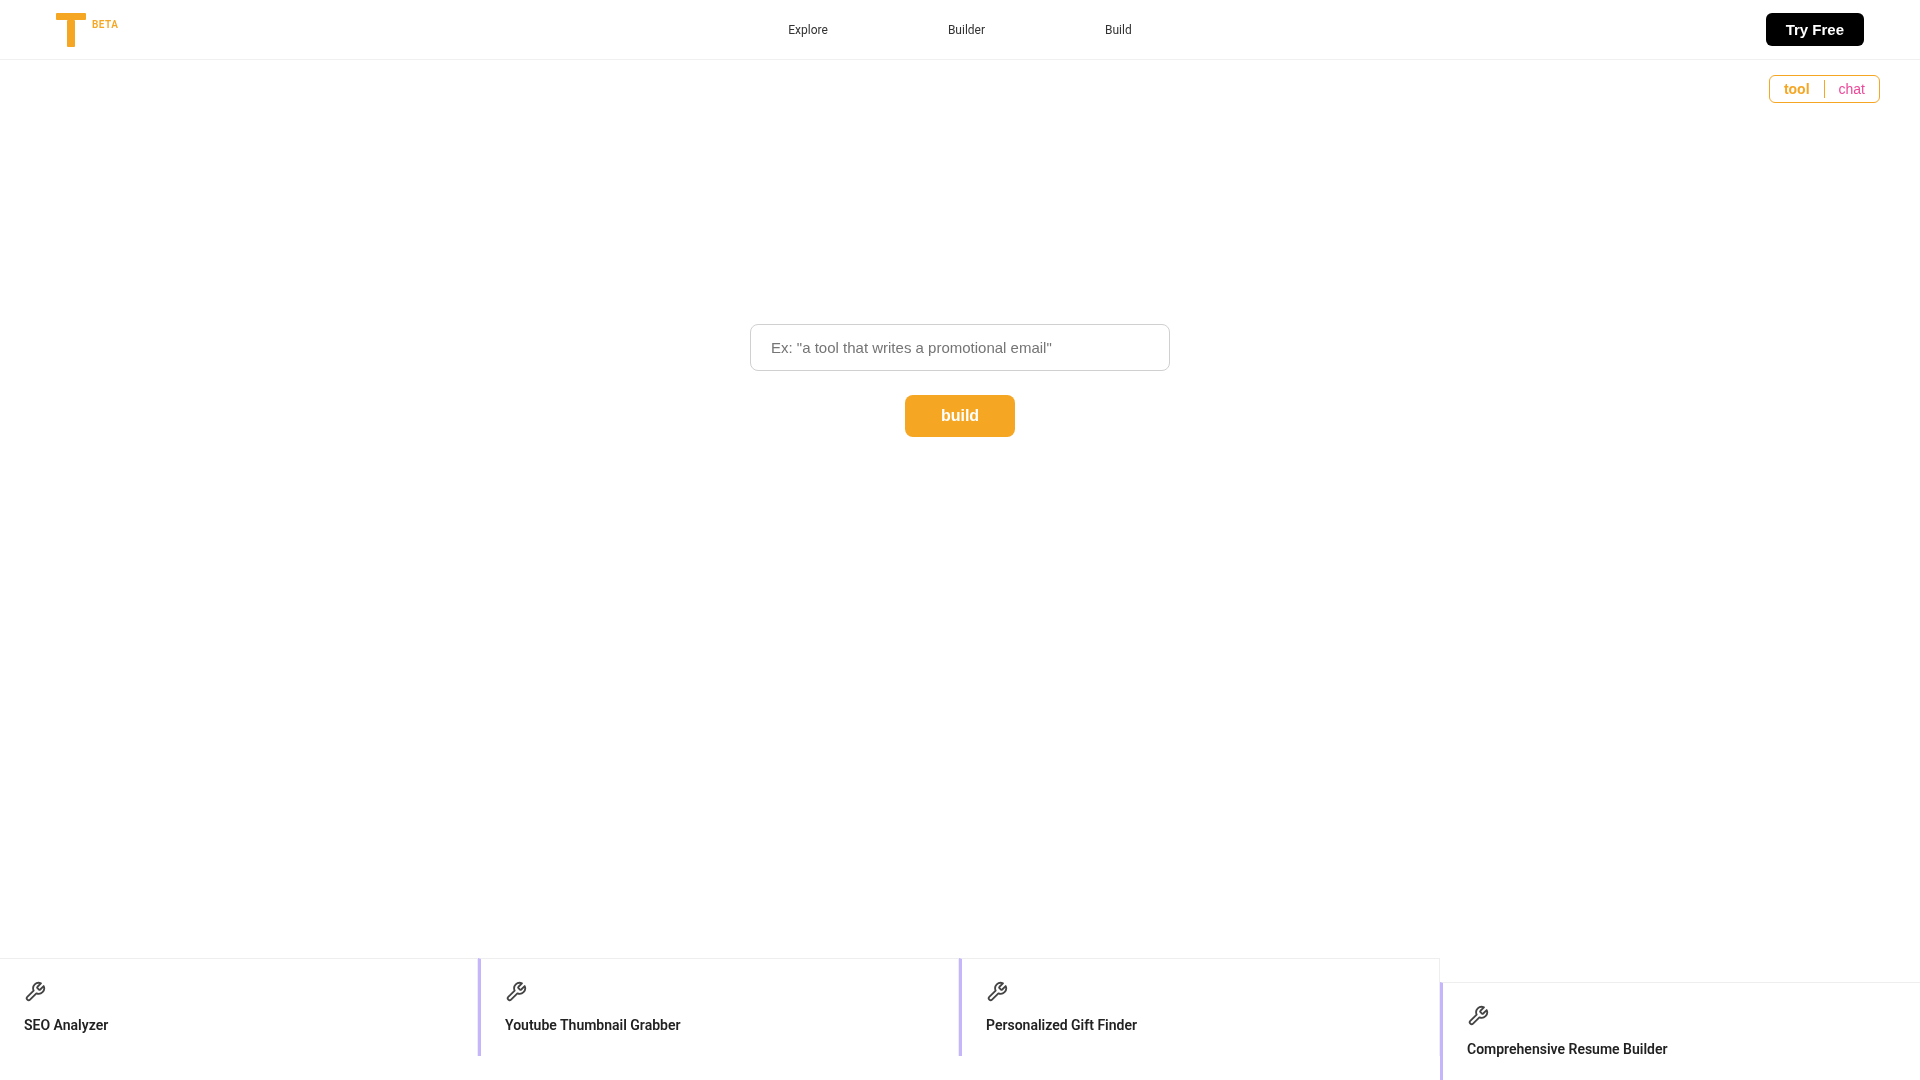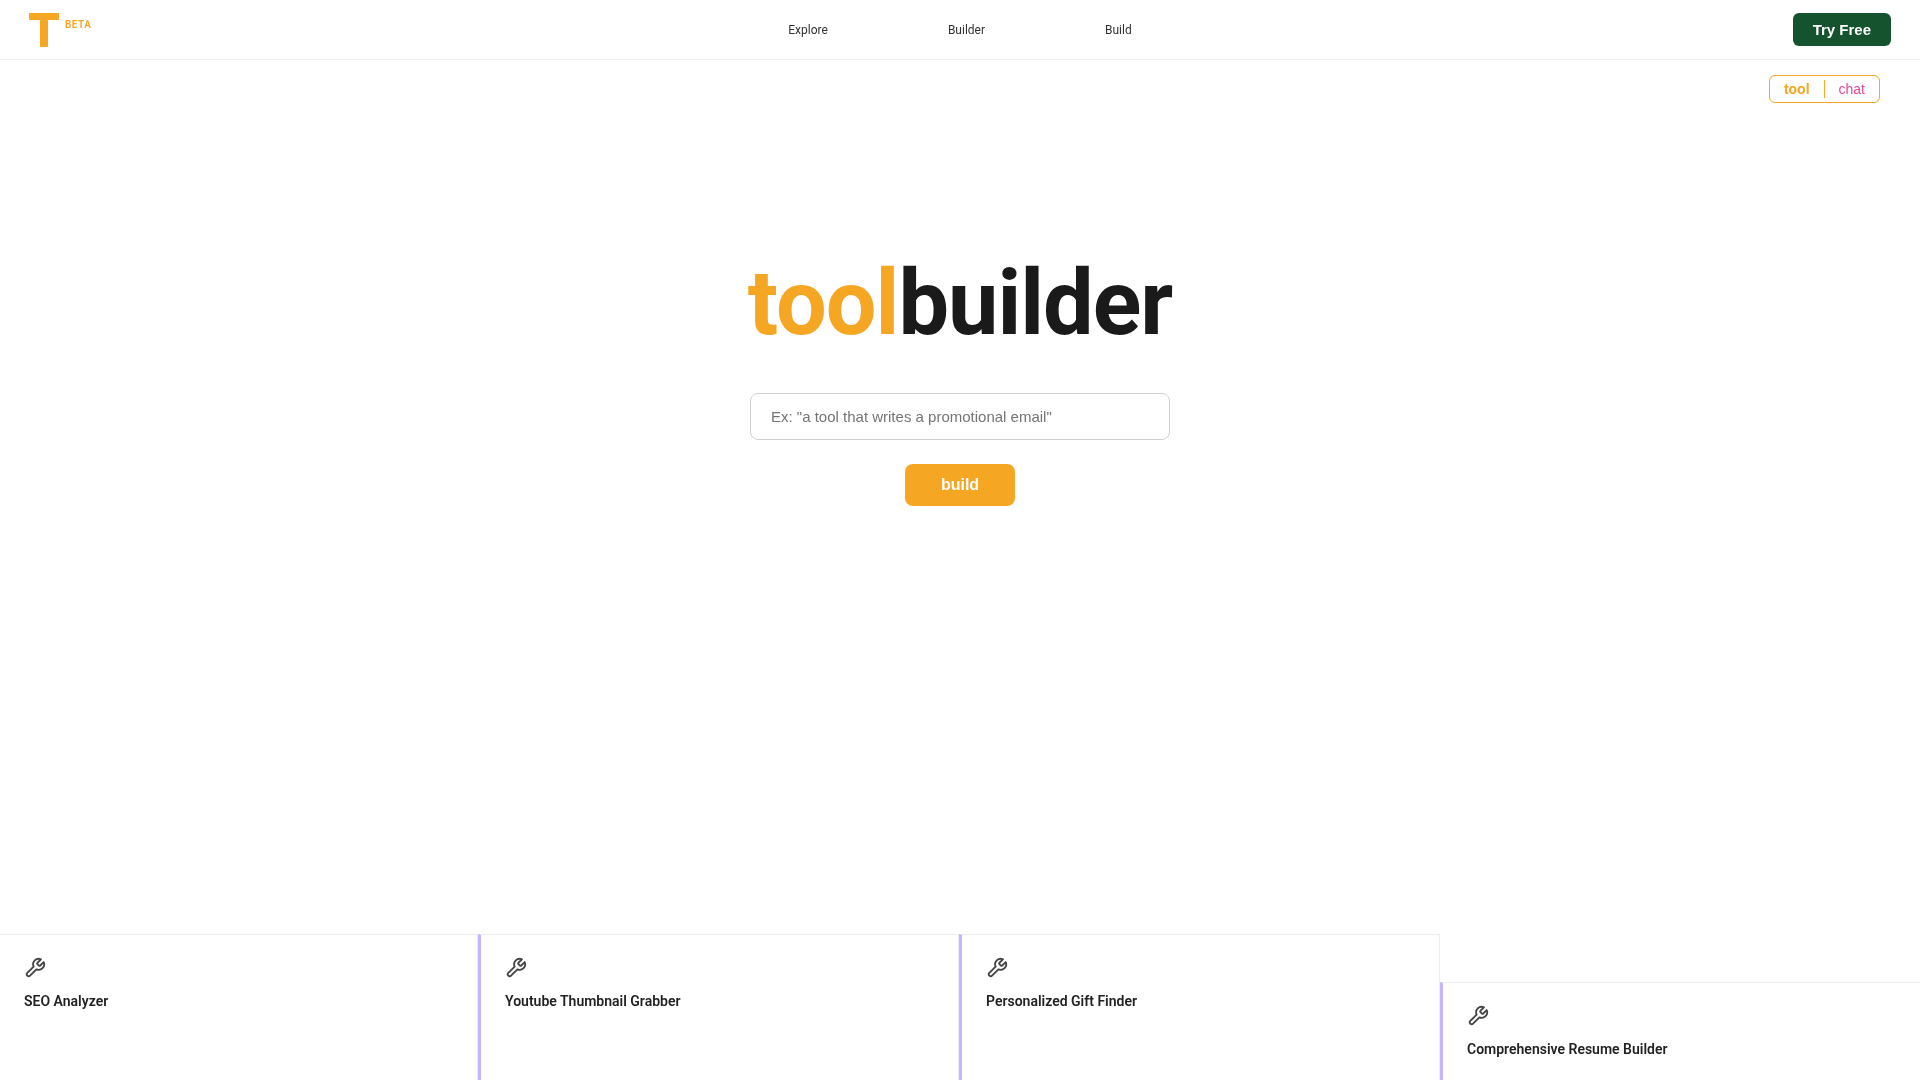--- a/index.html
+++ b/index.html
@@ -14,21 +14,21 @@
       width: 1920px;
       min-height: 1080px;
       overflow-x: hidden;
     }
 
     
     .navbar {
       display: flex;
       align-items: center;
       justify-content: space-between;
-      padding: 0 29px;
+      padding: 0 56px;
       height: 60px;
       background: #ffffff;
       border-bottom: 1px solid #f0f0f0;
     }
 
     .navbar-left {
       display: flex;
       align-items: center;
       gap: 8px;
     }
@@ -69,21 +69,21 @@
       font-weight: 400;
     }
 
     .navbar-right {
       display: flex;
       align-items: center;
       gap: 16px;
     }
 
     .try-free-btn {
-      background: #14532d;
+      background: #000000;
       color: #ffffff;
       border: none;
       padding: 8px 20px;
       border-radius: 6px;
       font-size: 15px;
       font-weight: 600;
       cursor: pointer;
     }
 
     
@@ -240,32 +240,29 @@
     </div>
   </nav>
 
   <div class="mode-toggle">
     <button class="mode-toggle-btn active">tool</button>
     <div class="mode-toggle-divider"></div>
     <button class="mode-toggle-btn">chat</button>
   </div>
 
   <section class="hero">
-    <h1 class="hero-title">
-      <span class="hero-title-tool">tool</span><span class="hero-title-builder">builder</span>
-    </h1>
 
     <div class="hero-input-container">
       <input class="hero-input" type="text" placeholder="Ex: &quot;a tool that writes a promotional email&quot;" style="">
     </div>
 
     <button class="build-btn">build</button>
   </section>
 
-  <div style="position: absolute; bottom: 0; left: 0; right: 0; display: flex;">
+  <div style="position: absolute; bottom: 0; left: 0; right: 0; display: flex; align-items: center;">
     <div class="bottom-card">
       <span class="bottom-card-icon">
         <svg width="22" height="22" viewBox="0 0 24 24" fill="none" stroke="#444" stroke-width="2" stroke-linecap="round" stroke-linejoin="round">
           <path d="M14.7 6.3a1 1 0 0 0 0 1.4l1.6 1.6a1 1 0 0 0 1.4 0l3.77-3.77a6 6 0 0 1-7.94 7.94l-6.91 6.91a2.12 2.12 0 0 1-3-3l6.91-6.91a6 6 0 0 1 7.94-7.94l-3.76 3.76z"></path>
         </svg>
       </span>
       <span class="bottom-card-title">SEO Analyzer</span>
     </div>
 
     <div class="bottom-card">

